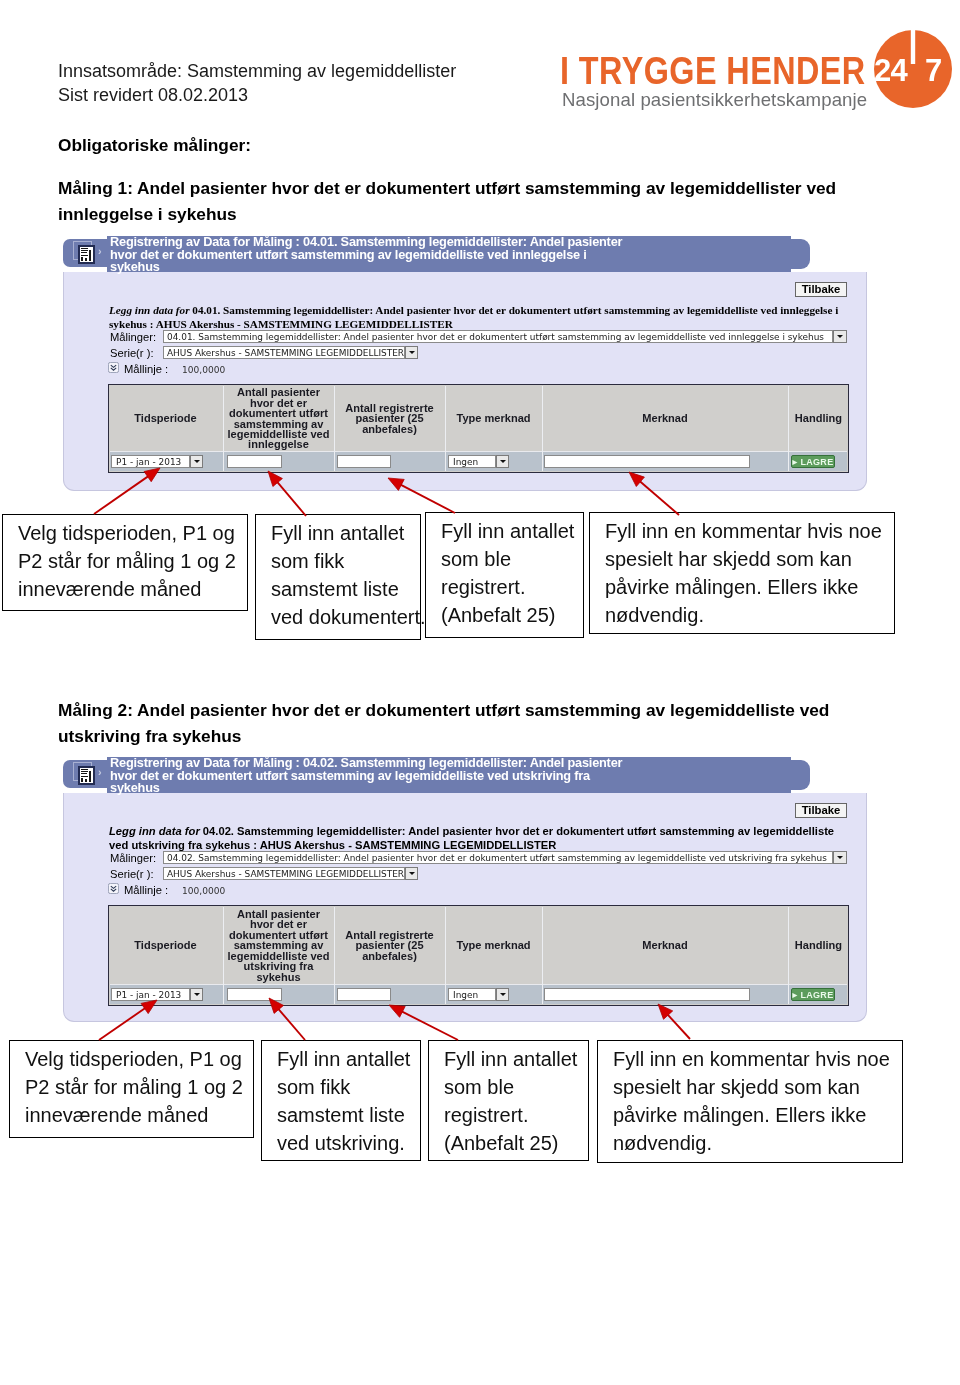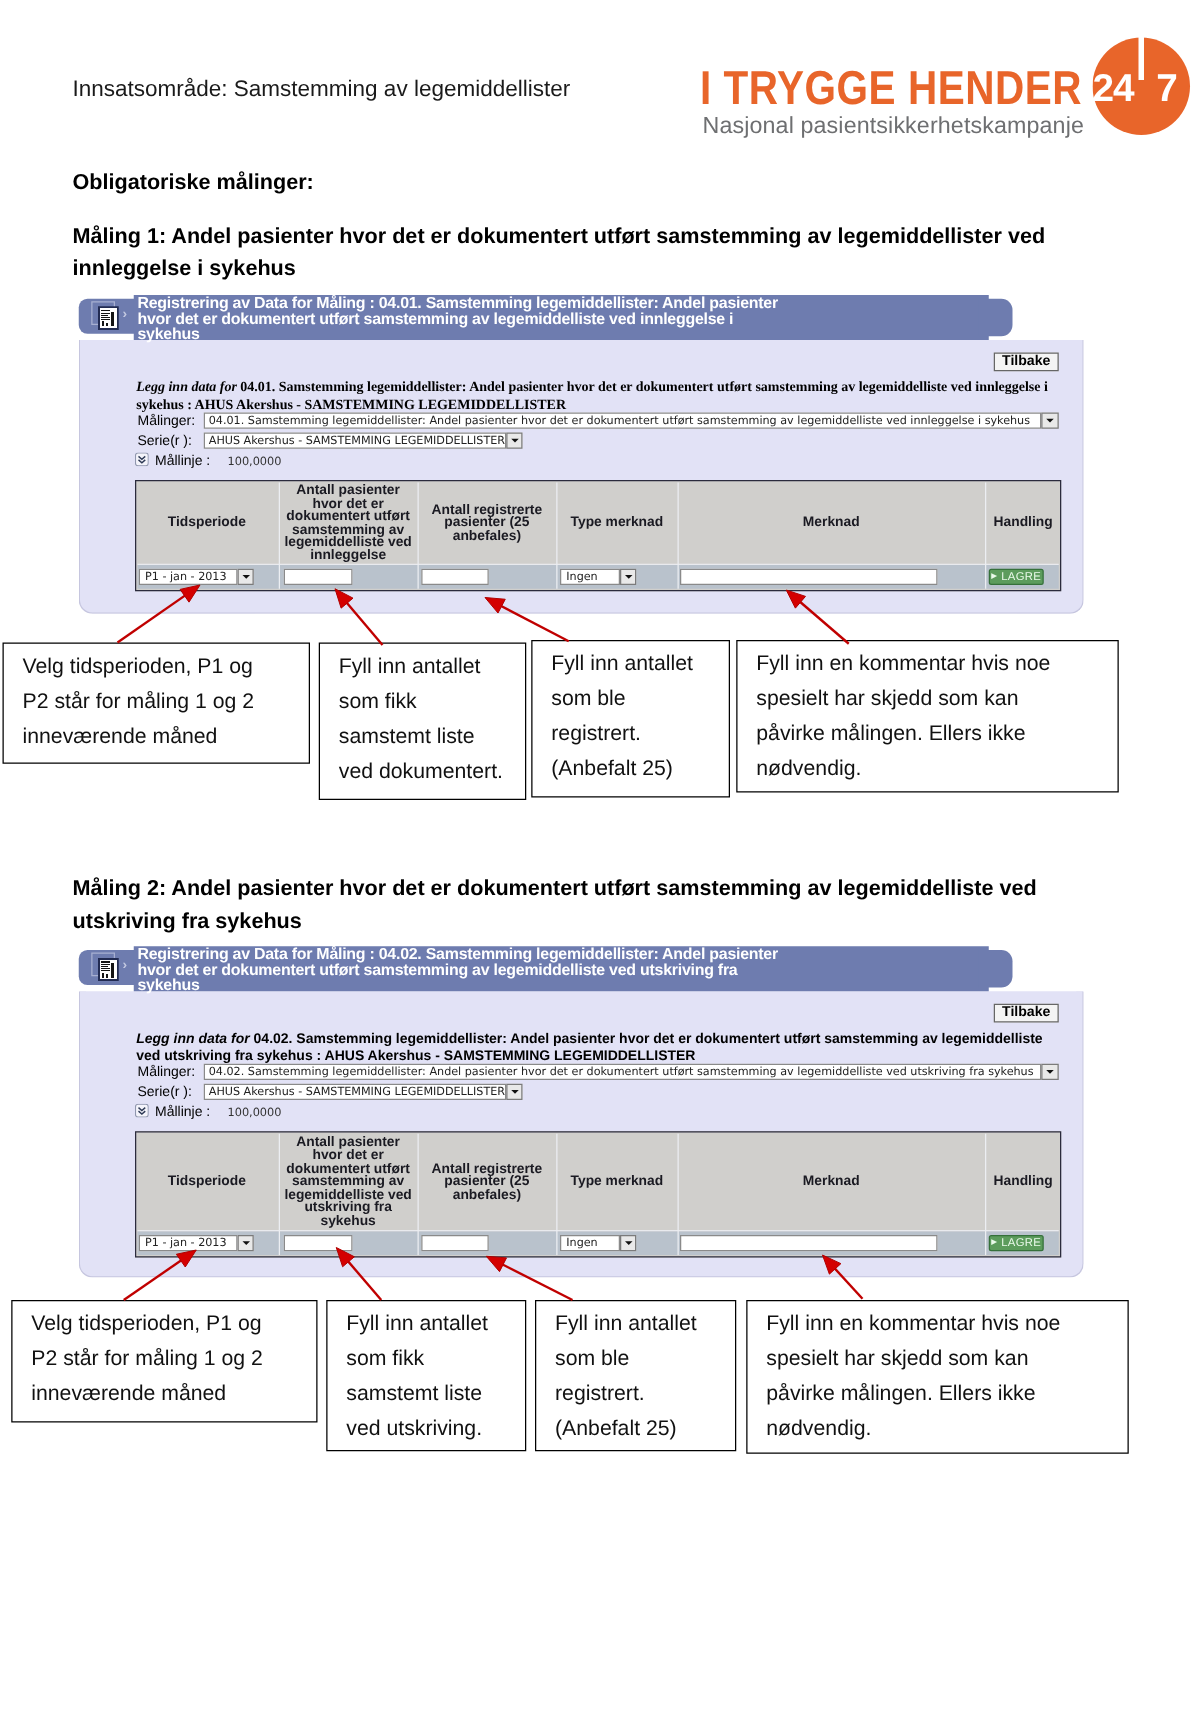--- a/index.html
+++ b/index.html
@@ -17,34 +17,35 @@
   
   .h-bold{font-weight:bold;font-size:17.3px;color:#000;line-height:26px;}
 
   
   .lbl{position:absolute;font-weight:normal;font-size:11.5px;color:#000;white-space:nowrap;}
   .selbox{position:absolute;background:#fff;border:1px solid #8a8a8a;font-family:"DejaVu Sans",sans-serif;font-size:8.95px;color:#222;line-height:normal;white-space:nowrap;overflow:hidden;}
   .selarrow{position:absolute;background:#e9e9e9;border:1px solid #7b7b7b;}
   .selarrow:after{content:"";position:absolute;left:50%;top:50%;margin-left:-3px;margin-top:-1.5px;border-left:3px solid transparent;border-right:3px solid transparent;border-top:3.5px solid #111;}
   .gridhdr{position:absolute;font-weight:bold;font-size:11.05px;text-align:center;color:#1a1a22;line-height:10.4px;display:flex;align-items:center;justify-content:center;}
   .inp{position:absolute;background:#fff;border:1px solid #8a8a8a;box-sizing:border-box;}
-  .lagre{position:absolute;background:#5c9c5c;border:1px solid #35703a;border-radius:2px;color:#eafaea;font-weight:normal;font-size:9px;letter-spacing:.3px;display:flex;align-items:flex-start;justify-content:center;box-sizing:border-box;}
+  .lagre{position:absolute;background:#5c9c5c;border:1px solid #35703a;border-radius:2px;color:#eafaea;font-weight:bold;font-size:9px;letter-spacing:.3px;display:flex;align-items:center;justify-content:center;box-sizing:border-box;}
 
   
   .callout{position:absolute;border:1.4px solid #000;background:#fff;box-sizing:border-box;}
-  .ct{position:absolute;font-size:17px;color:#111;line-height:28px;white-space:nowrap;}
+  .ct{position:absolute;font-size:20px;color:#111;line-height:28px;white-space:nowrap;}
 
   svg.arrows{position:absolute;left:0;top:0;width:960px;height:1385px;pointer-events:none;}
 </style>
 </head>
 <body>
 
 <div class="page">
 
   <div class="abs hdr-line" style="left:58px;top:36px;width:500px;">Innsatsområde: Samstemming av legemiddellister</div>
+  <div class="abs hdr-line" style="left:58px;top:60px;width:500px;">Sist revidert 08.02.2013</div>
 
   <div class="abs" style="left:558px;top:0px;width:402px;height:100px;">
     <div class="abs logo-main" style="left:2px;top:28px;font-size:38px;transform:scaleX(0.852);transform-origin:left top;">I TRYGGE HENDER</div>
     <div class="abs logo-sub" style="left:4px;top:67px;font-size:18.6px;">Nasjonal pasientsikkerhetskampanje</div>
     <svg class="abs" style="left:316px;top:0px;" width="86" height="90" viewBox="0 0 86 90">
       <circle cx="39" cy="45" r="39" fill="#E8652A"></circle>
       <rect x="36.8" y="0" width="4.4" height="40" fill="#fff"></rect>
     </svg>
     <div class="abs" style="left:316px;top:0px;width:86px;height:90px;text-decoration:underline;">
       <div class="abs" style="left:0px;top:31px;font-weight:bold;font-size:31px;color:#fff;line-height:1;letter-spacing:-0.8px;">24</div>

